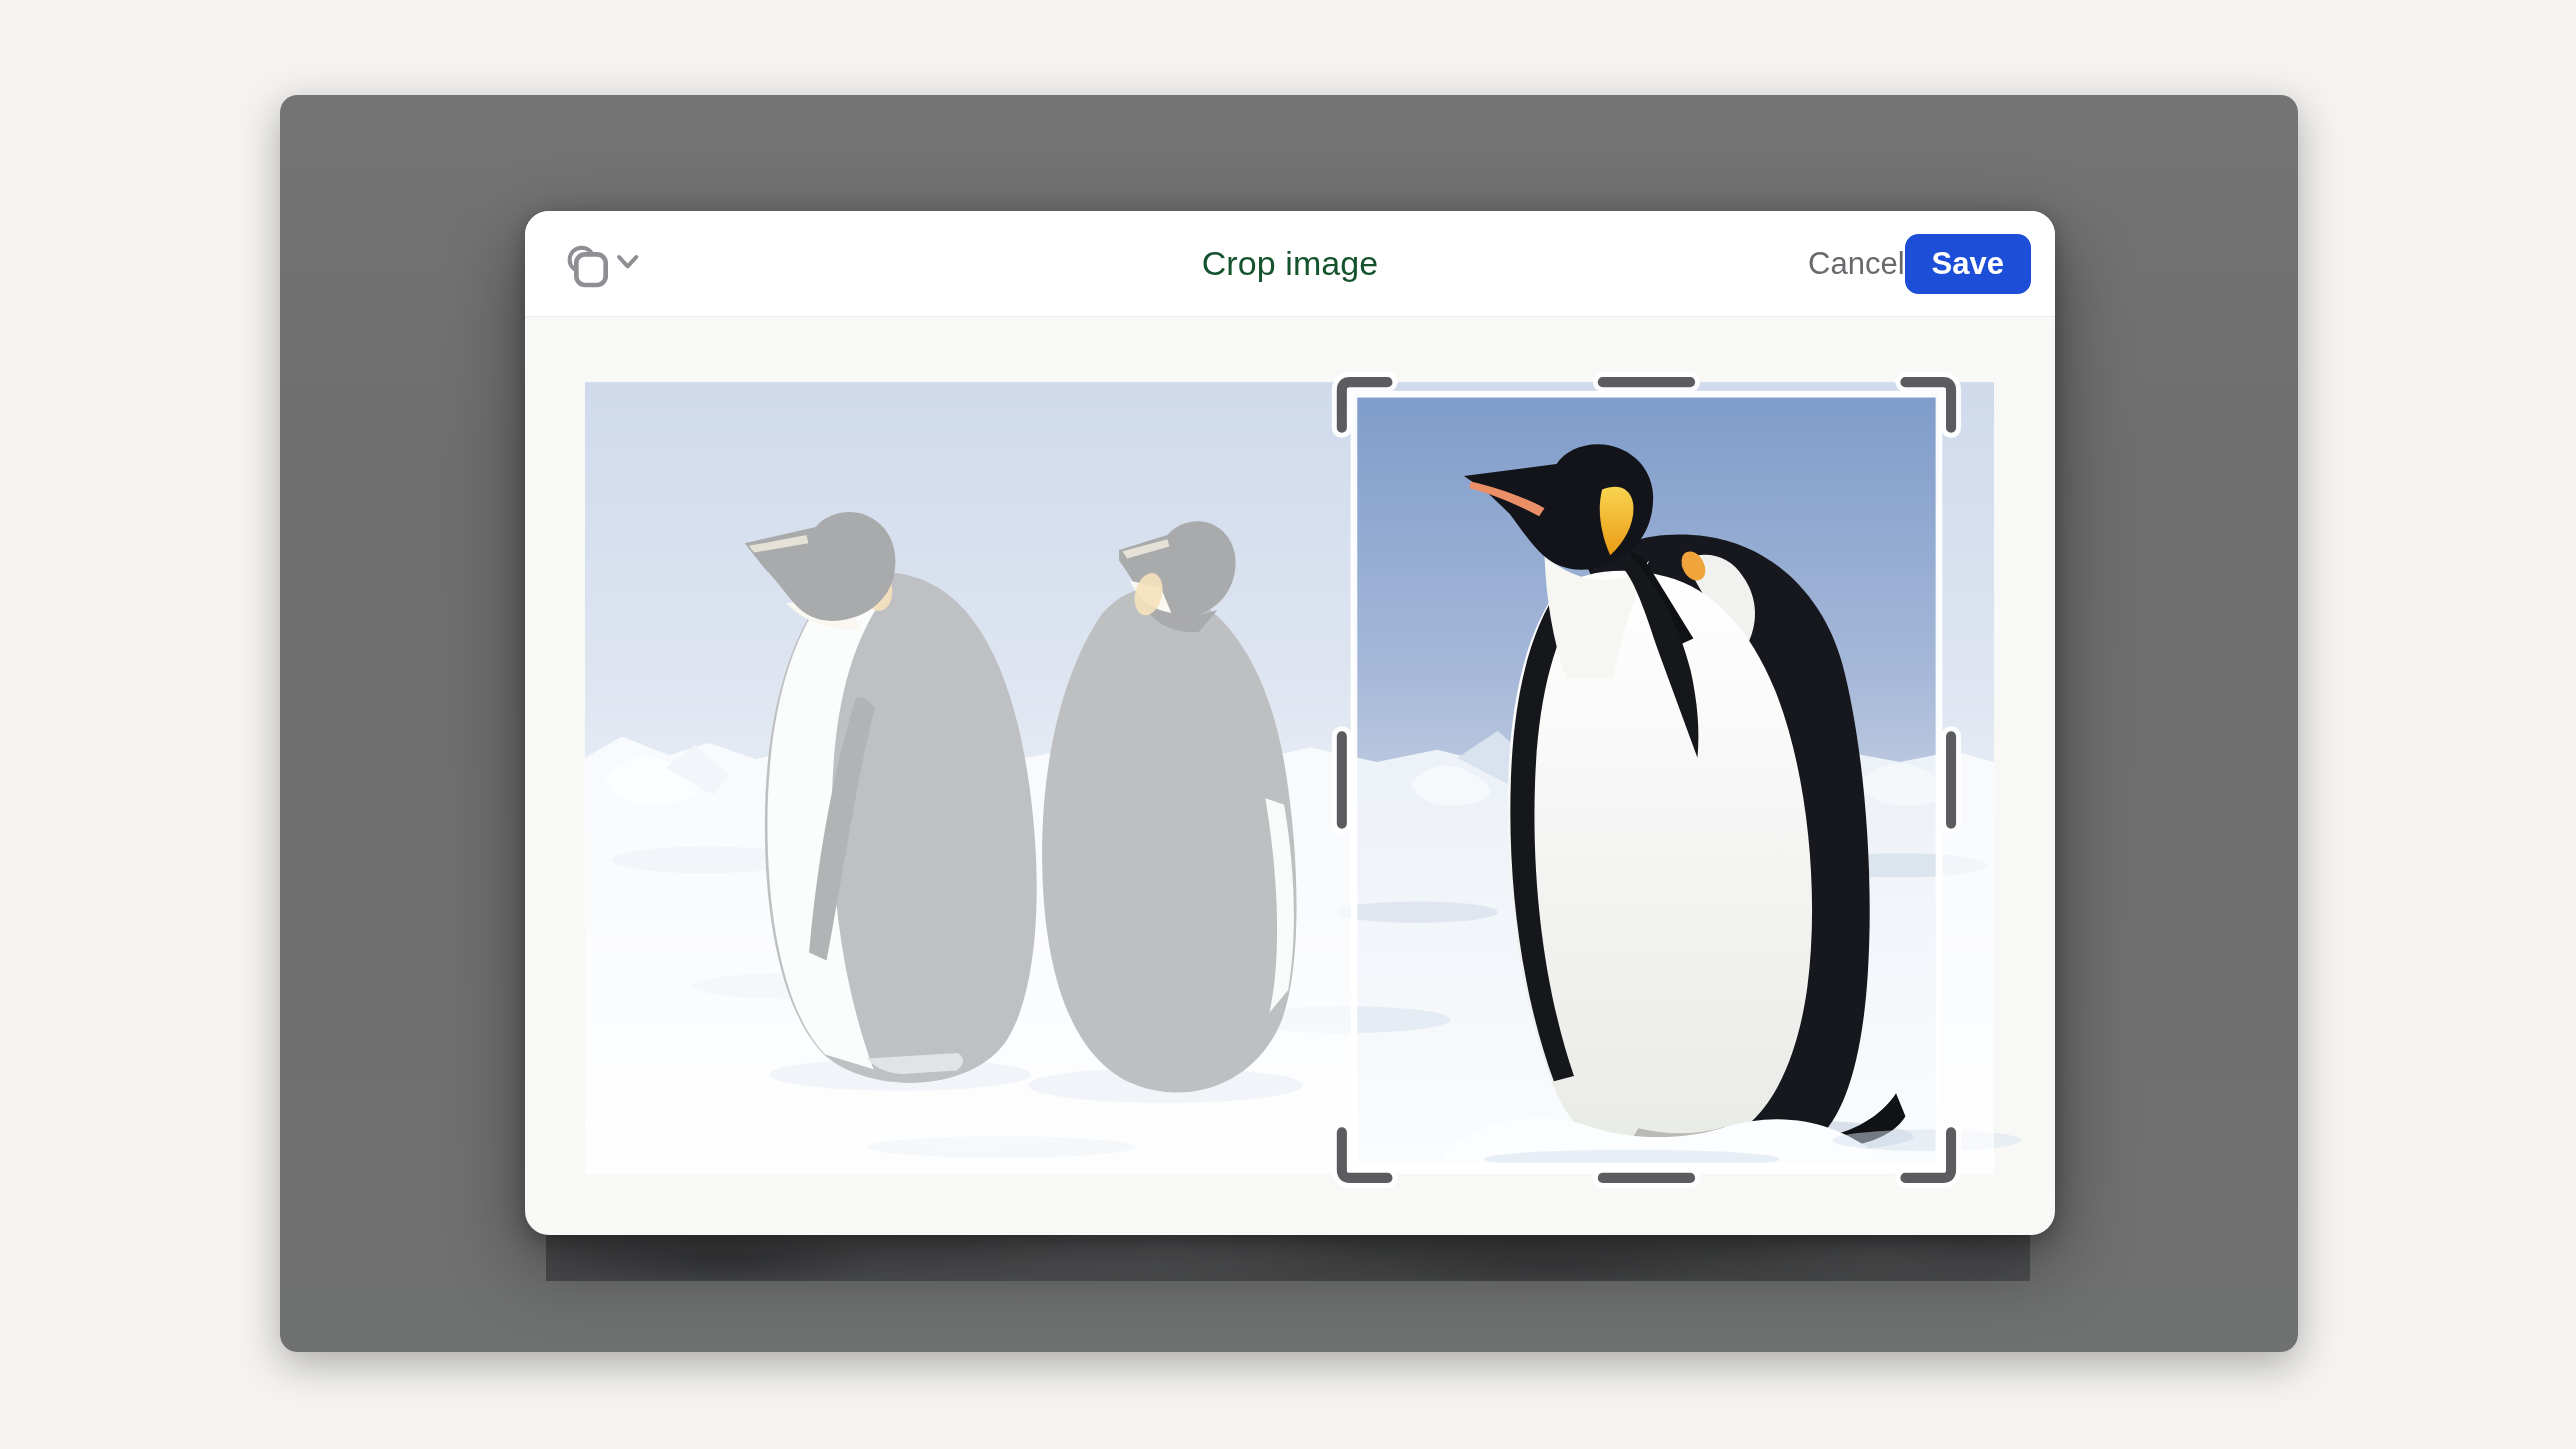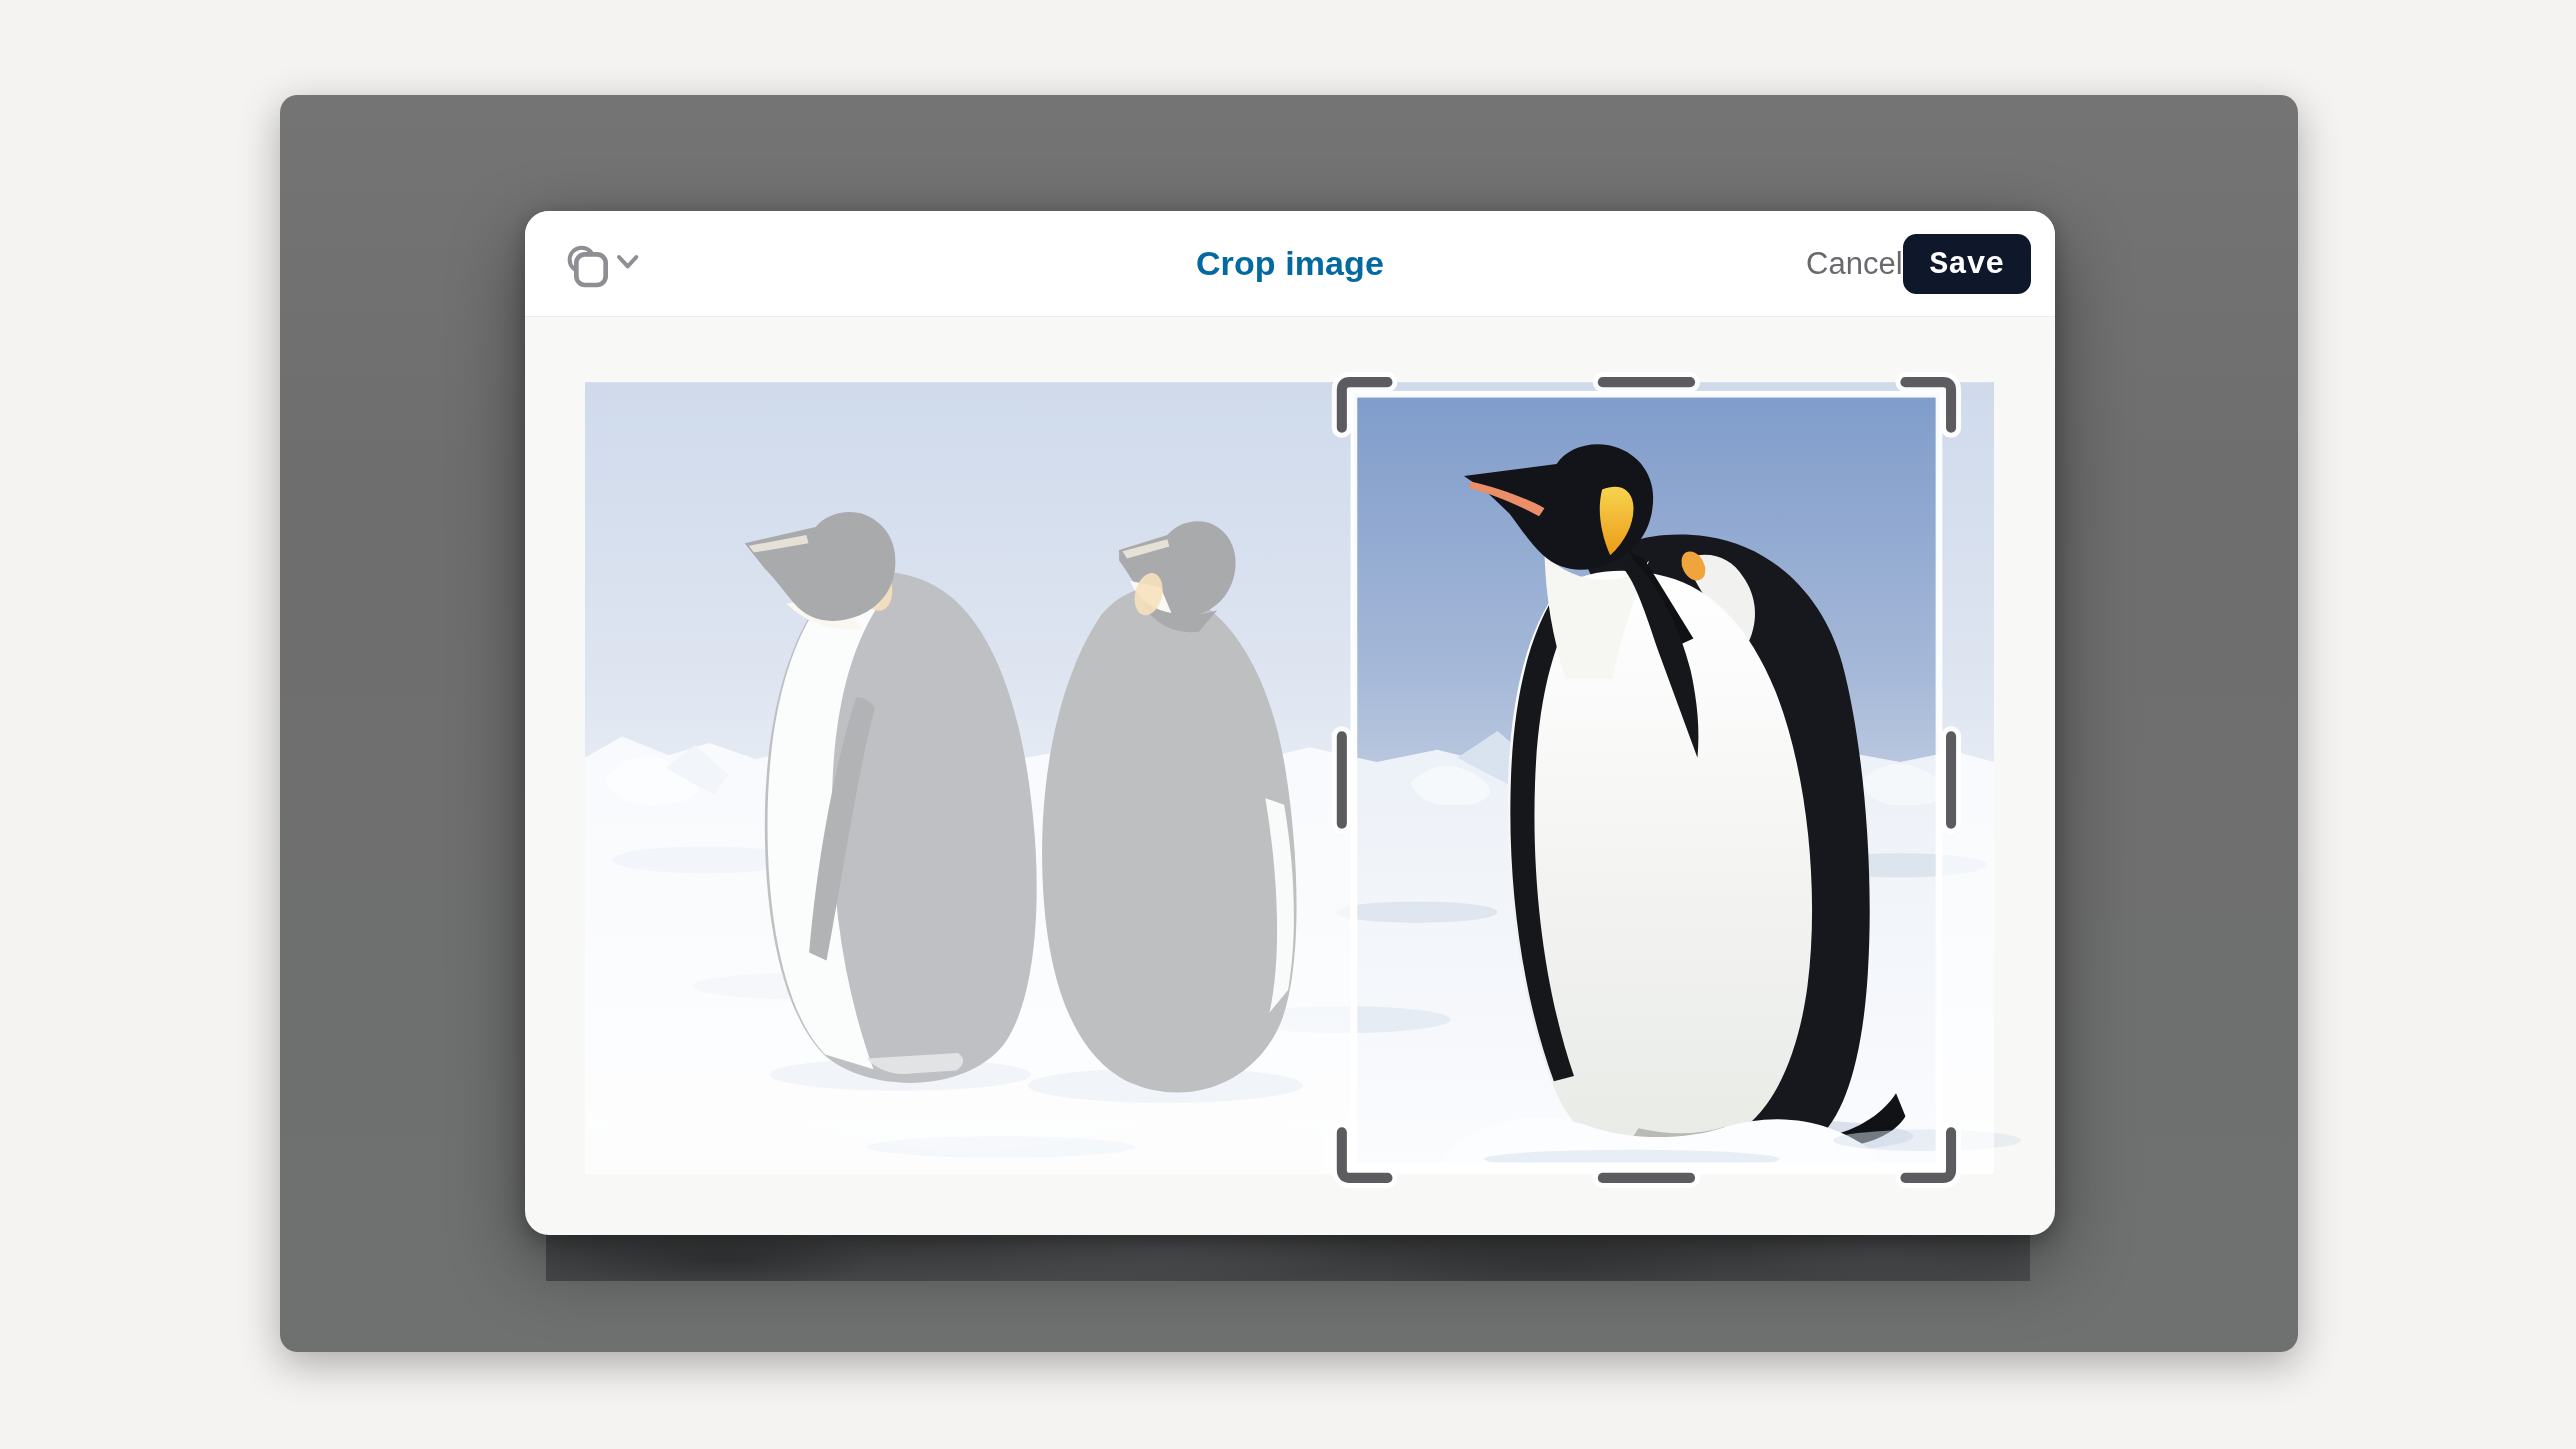--- a/index.html
+++ b/index.html
@@ -60,35 +60,35 @@
     position:absolute; left:0; top:0; right:0; height:106px;
     background:#ffffff; border-bottom:1.3px solid #ececea;
     display:flex; align-items:center;
   }
   .ratio-button {
     position:absolute; left:35px; top:29.5px; width:86px; height:48px;
     display:flex; align-items:center; cursor:pointer;
   }
   .modal-title {
     position:absolute; left:0; right:0; text-align:center;
-    font-size:34px; font-weight:700; color:#0369a1; letter-spacing:0.1px;
+    font-size:34px; font-weight:400; color:#14532d; letter-spacing:0.1px;
   }
   .header-actions {
     position:absolute; right:24px; top:0; height:106px;
     display:flex; align-items:center; 
   }
   .cancel-button {
     font-size:31px; color:#69696d; background:none; border:none; cursor:pointer;
     font-family:"Liberation Sans", sans-serif;
   }
   .save-button {
     min-width:117px; height:60px; padding:0 27px;
-    background:#0f172a; color:#ffffff; border:none; border-radius:13.4px;
+    background:#1d4ed8; color:#ffffff; border:none; border-radius:13.4px;
     font-size:31px; font-weight:700; cursor:pointer;
-    font-family:Liberation Mono, monospace;
+    font-family:Liberation Sans, sans-serif;
   }
 
   
   .crop-canvas {
     position:absolute; left:60px; top:171px; width:1409px; height:792px;
   }
   .crop-canvas > svg { position:absolute; left:0; top:0; overflow:visible; }
 
   .fade { position:absolute; background:rgba(255,255,255,0.63); pointer-events:none; }
   .fade.left   { left:0; top:0; width:769px; height:792px; }

